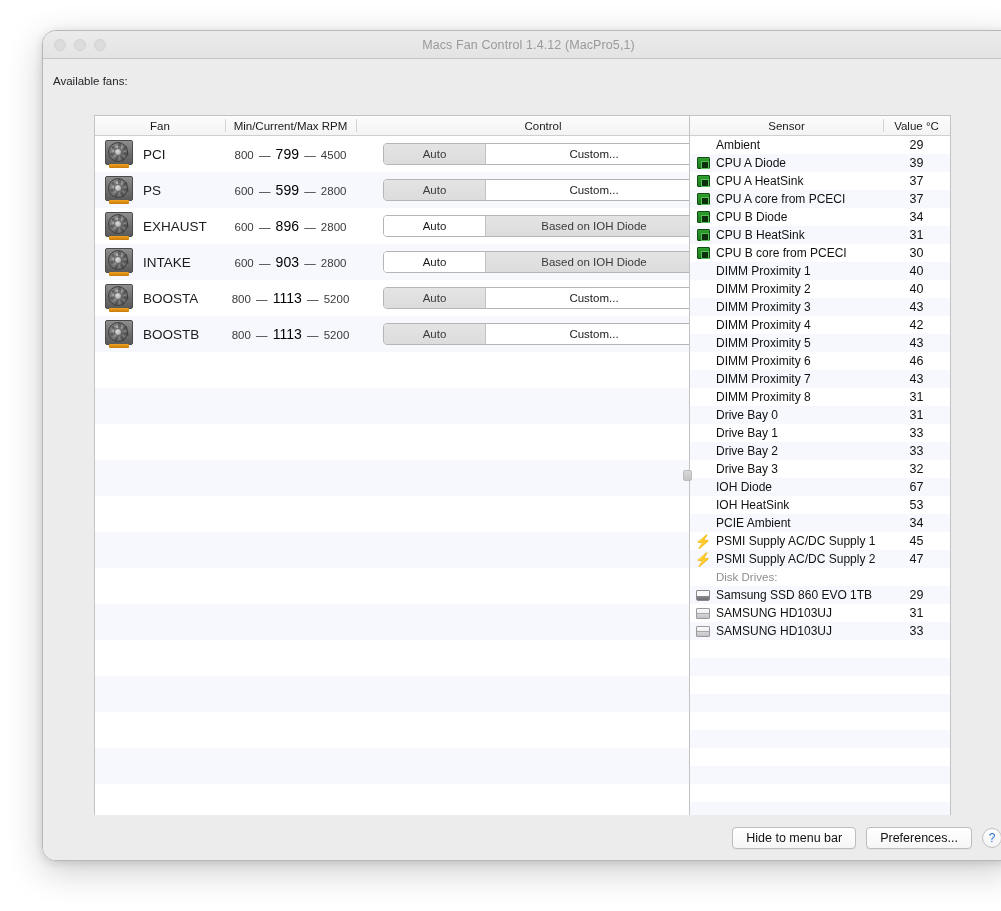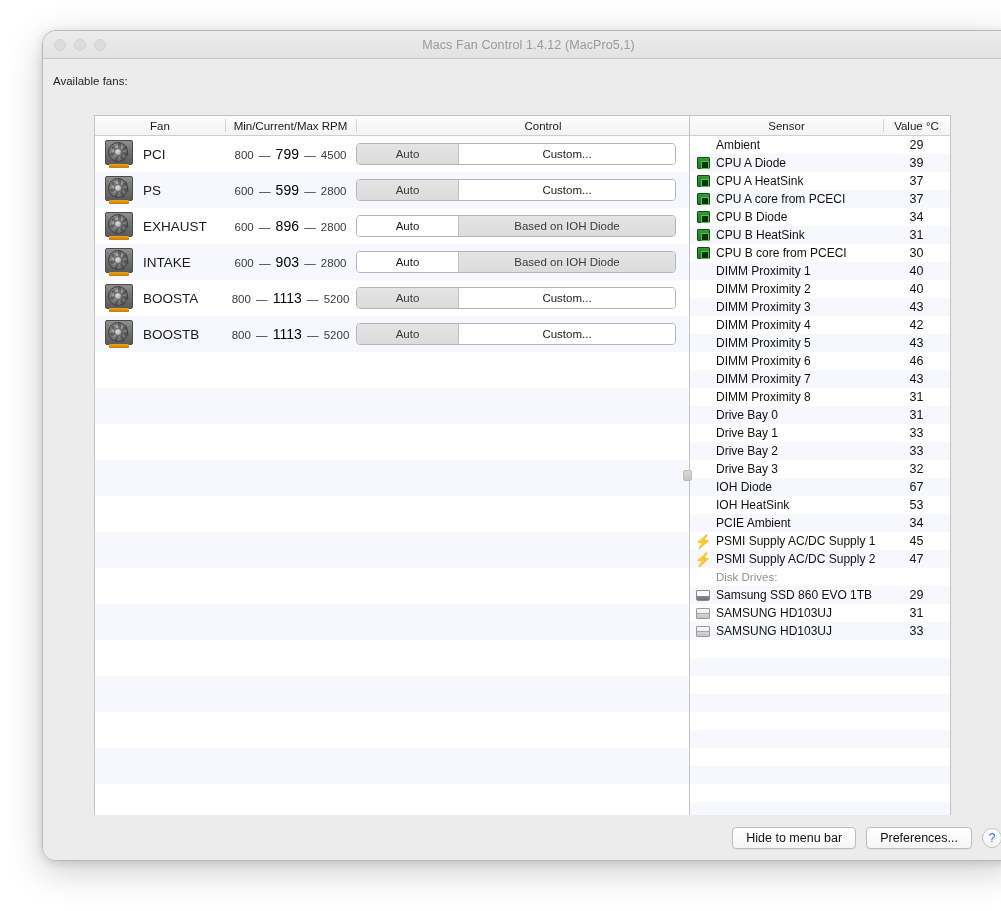--- a/index.html
+++ b/index.html
@@ -136,21 +136,21 @@
     text-align: center;
     white-space: nowrap;
     color: #1b1b1b;
   }
   .rpm-min, .rpm-max { font-size: 11.5px; color: #3a3a3a; }
   .rpm-cur { font-size: 14px; font-weight: normal; color: #000; }
   .rpm-dash { font-size: 11.5px; color: #2c2c2c; padding: 0 2px; }
   .fan-control-cell {
     flex: 1;
     display: flex;
-    justify-content: flex-start;
+    justify-content: center;
     align-items: center;
   }
 
   
   .fan-glyph {
     width: 28px; height: 28px;
     position: relative;
   }
   .fan-body {
     position: absolute;

